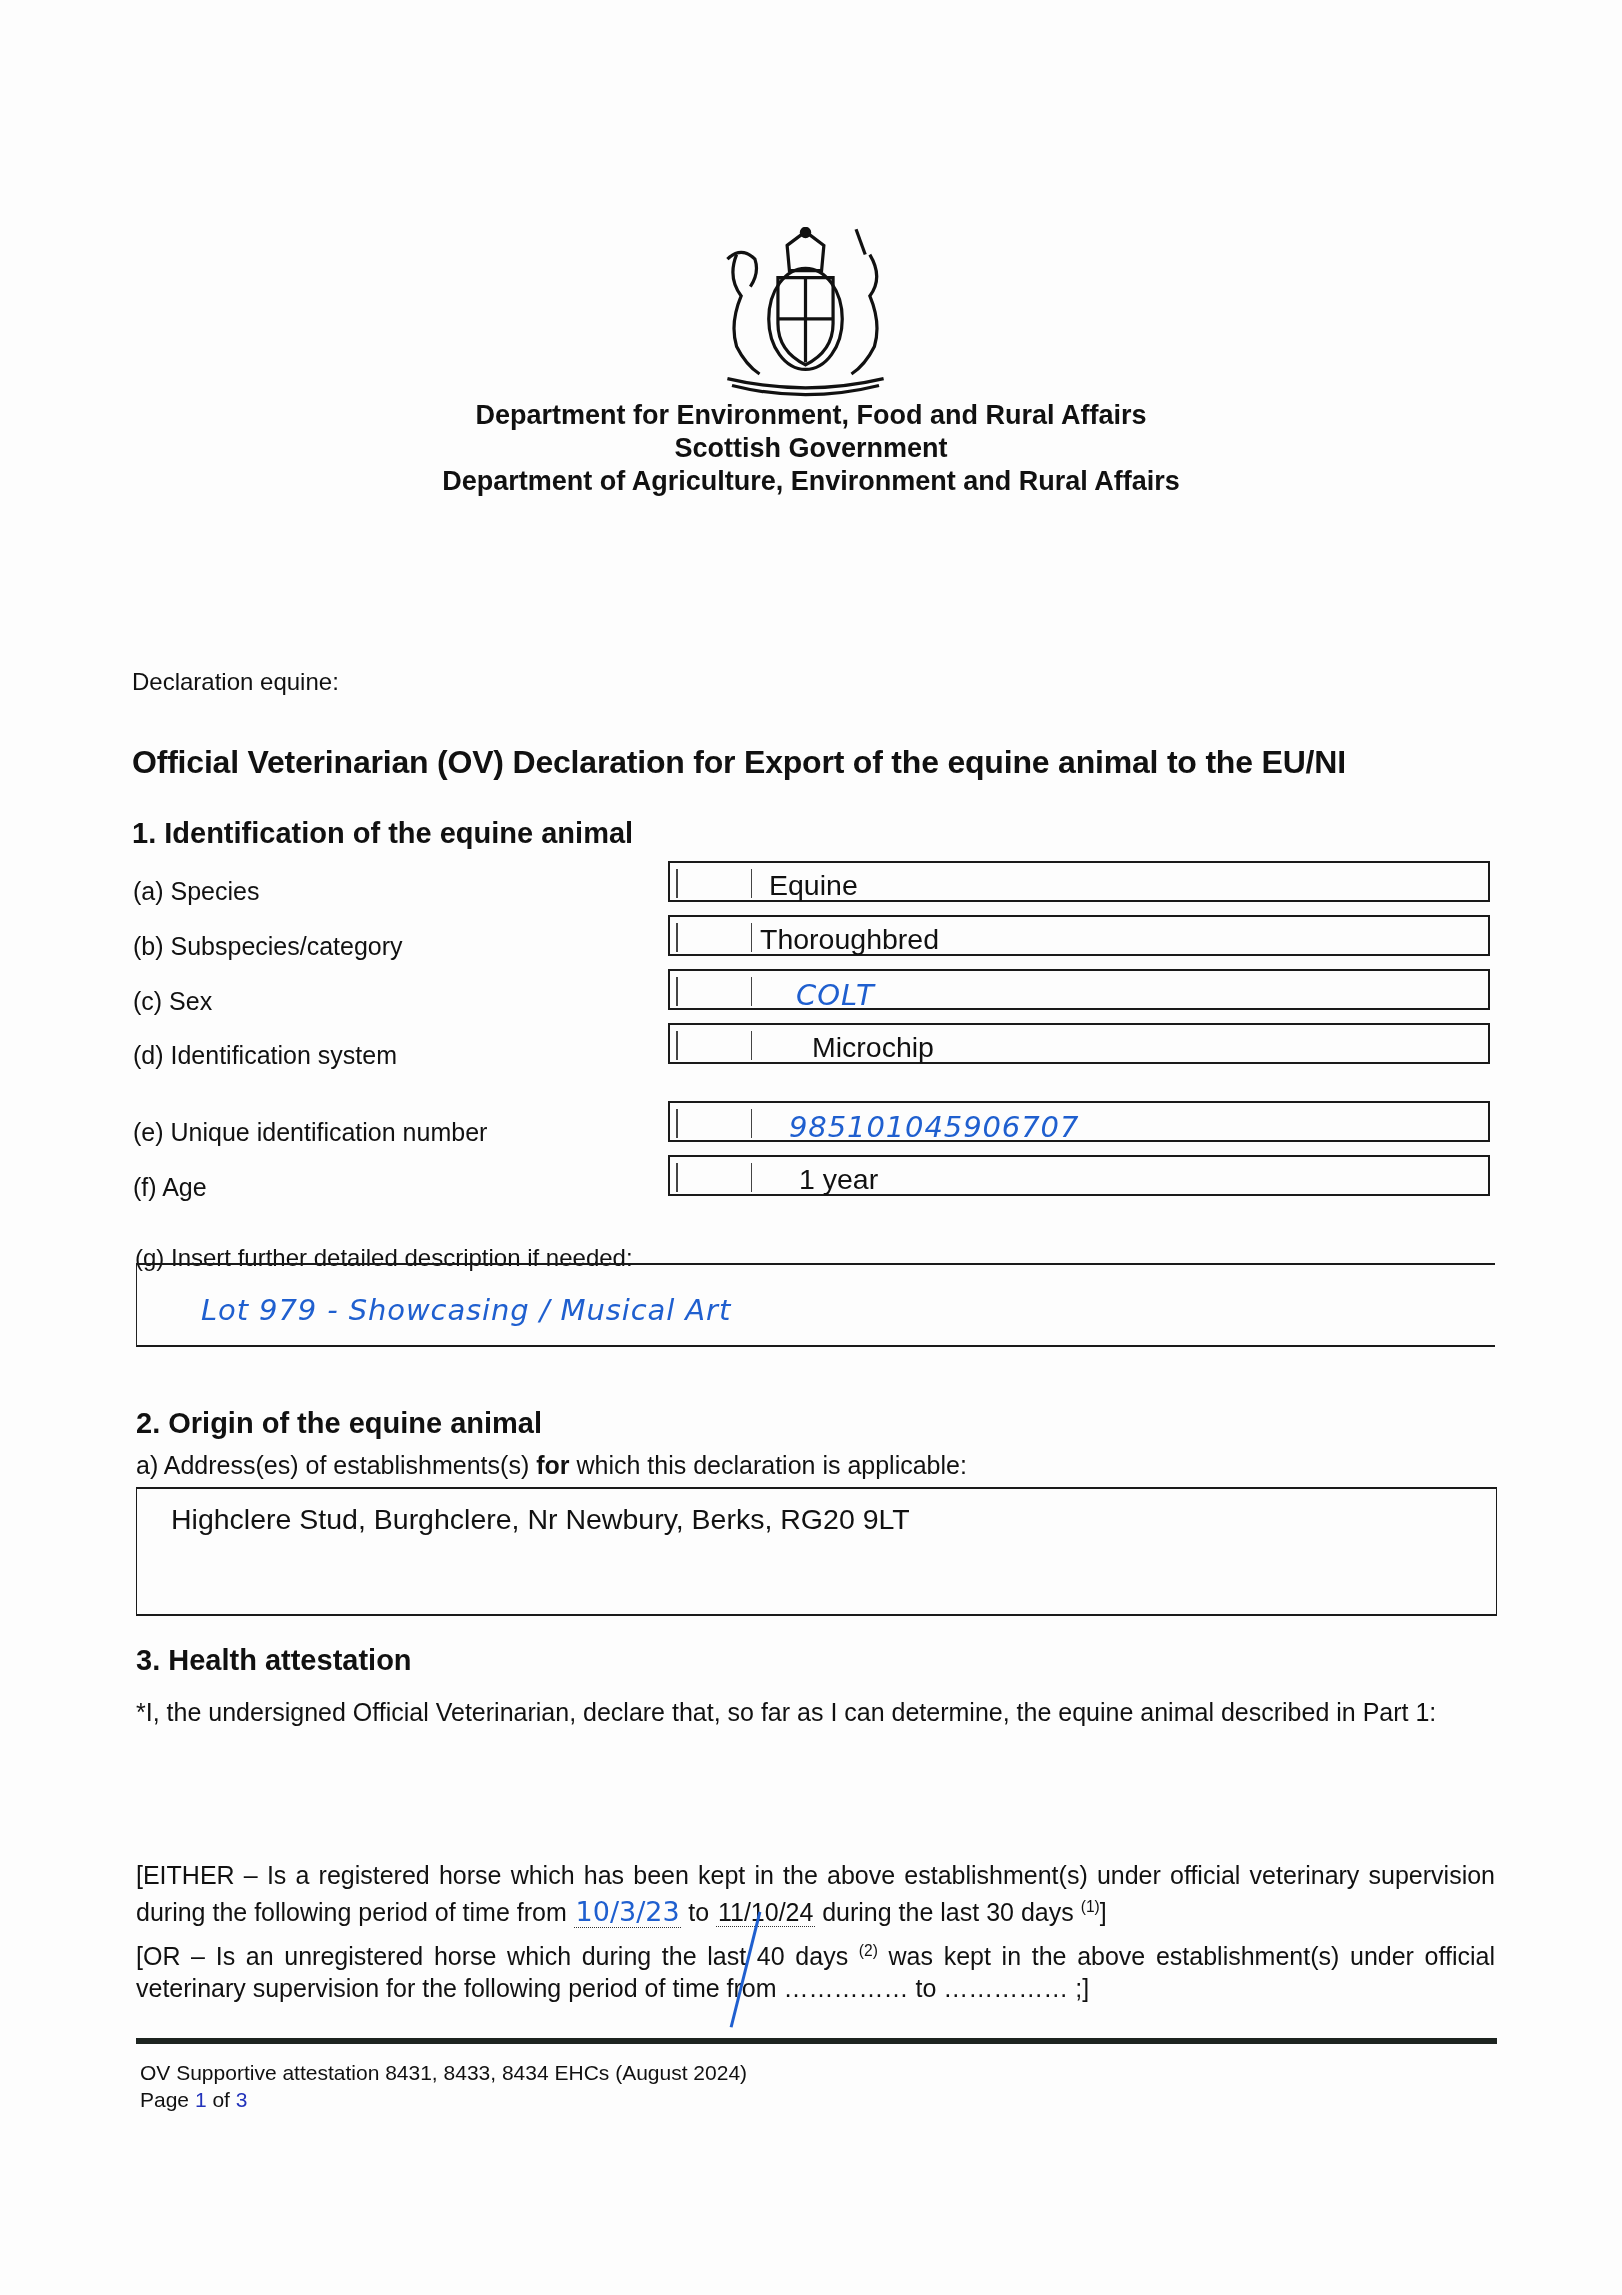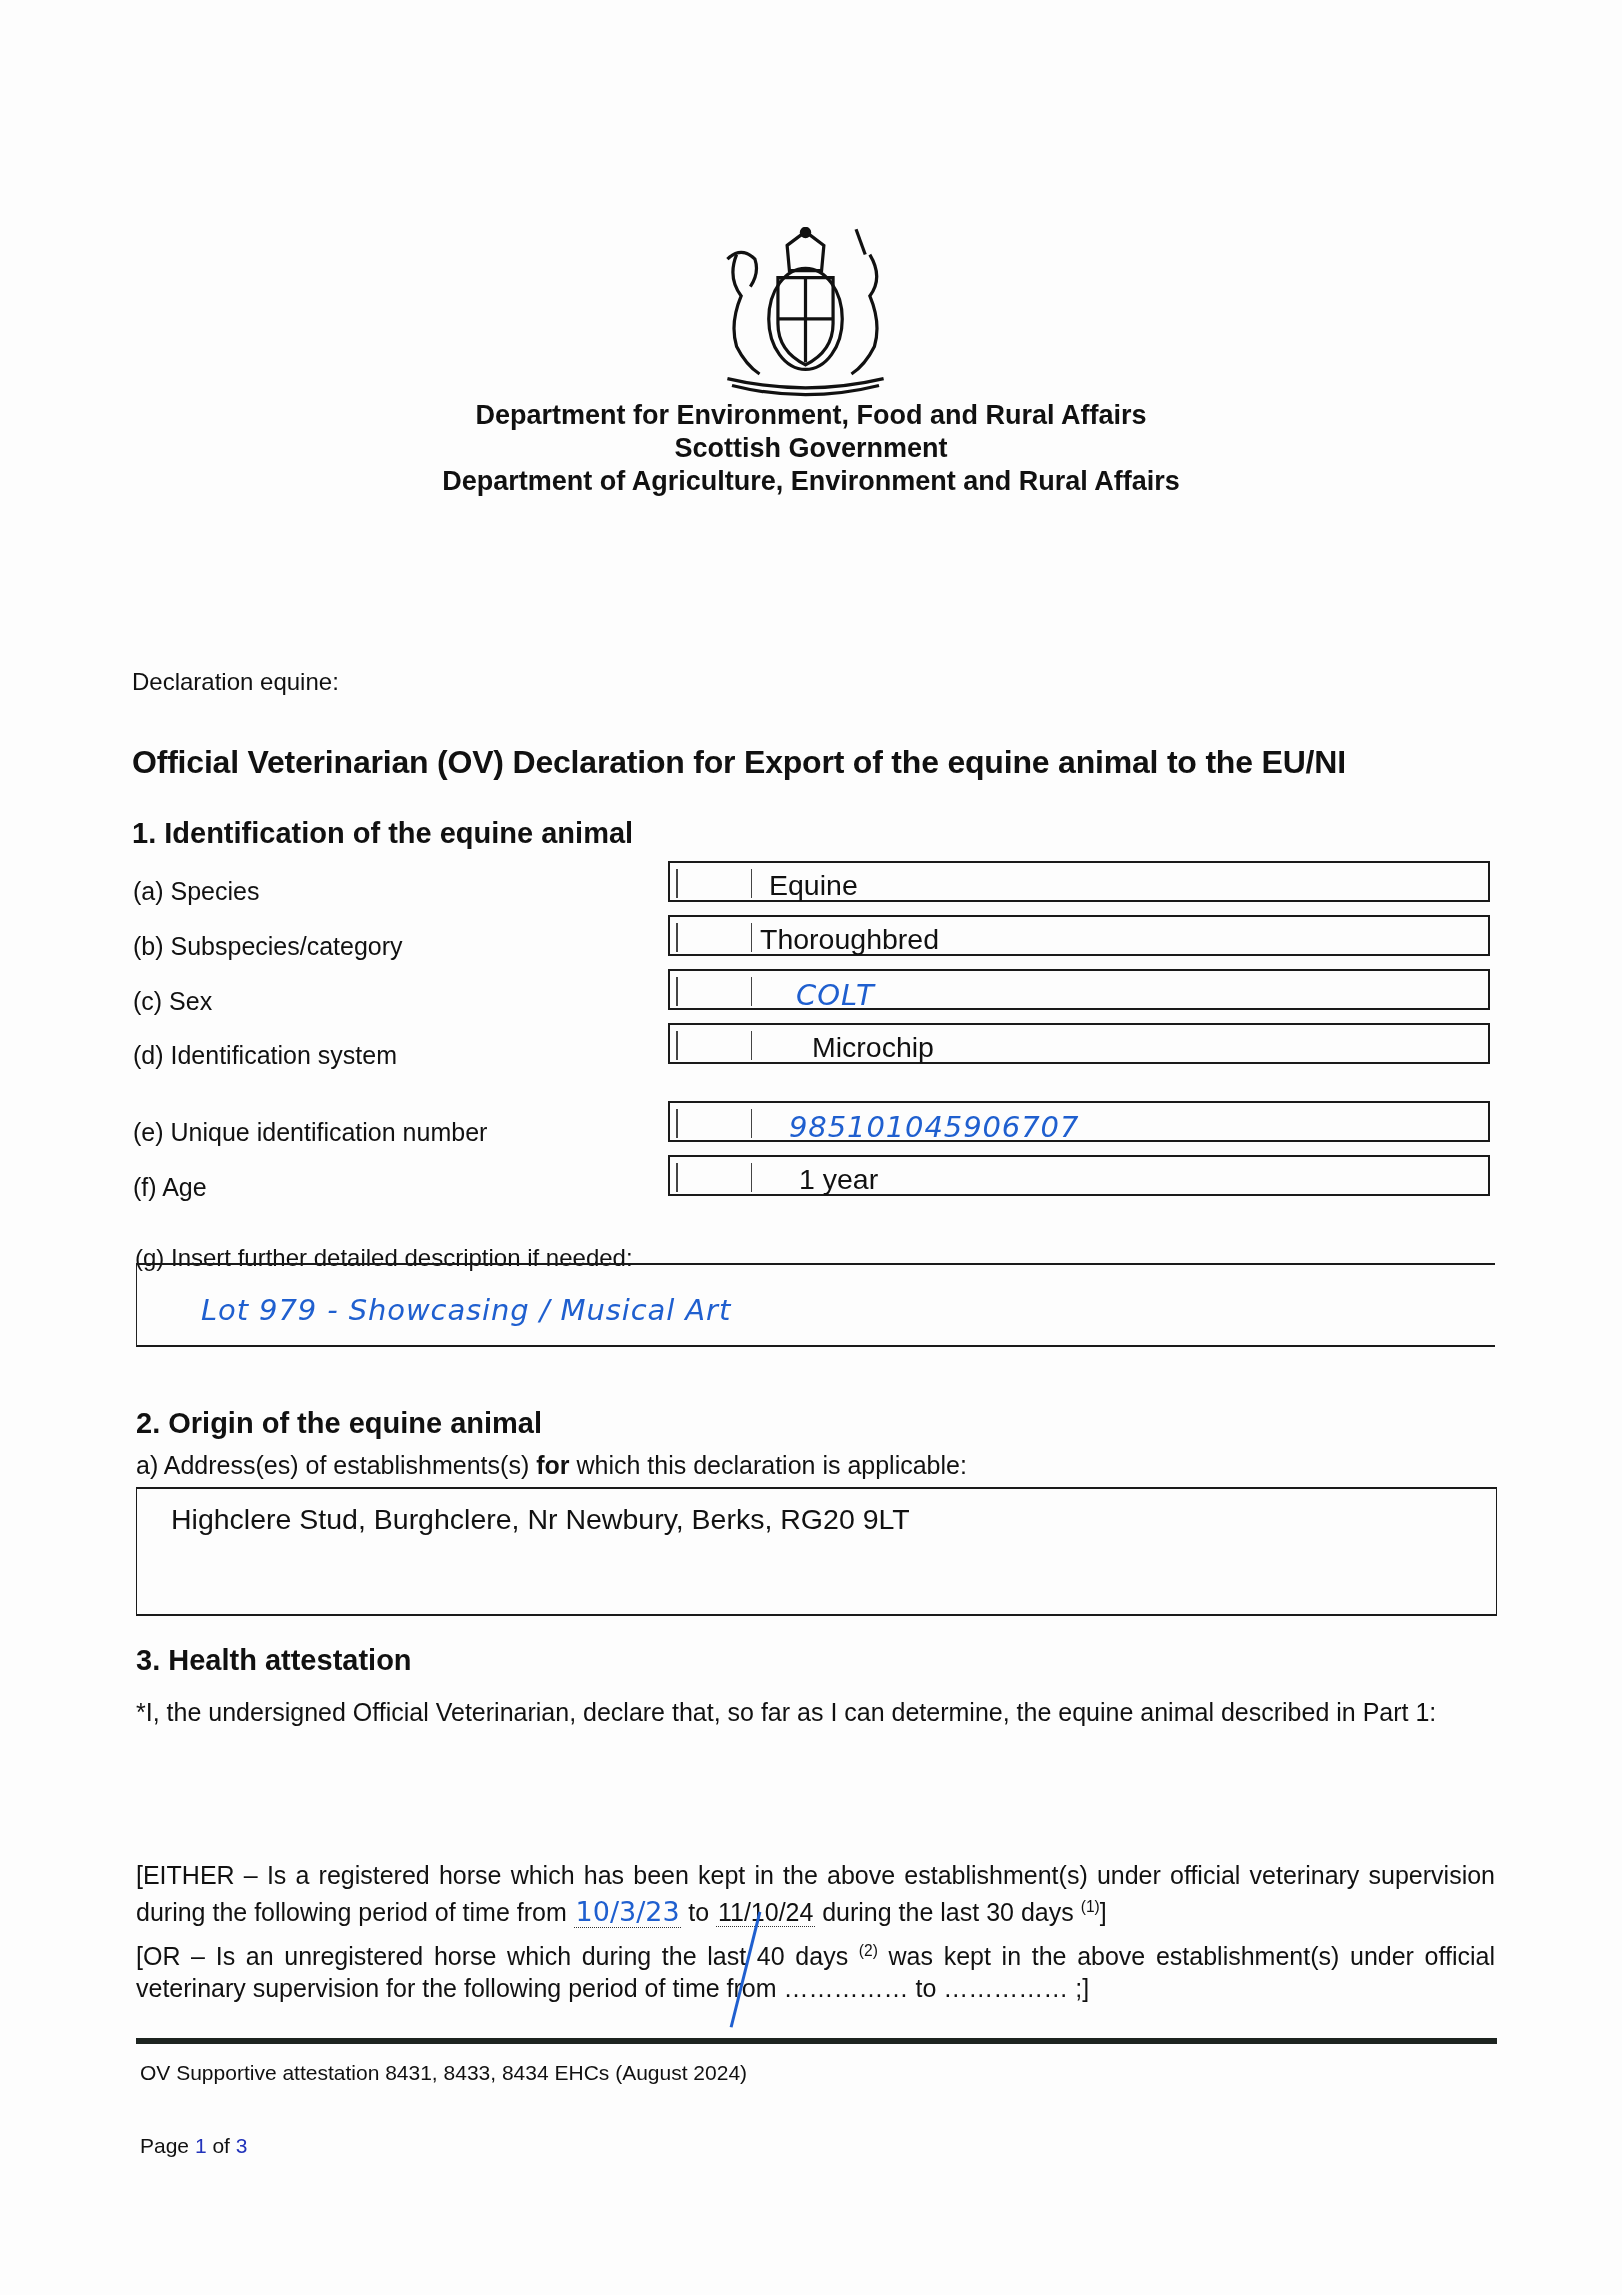--- a/index.html
+++ b/index.html
@@ -145,16 +145,16 @@
   <span>[EITHER – Is a registered horse which has been kept in the above establishment(s) under official veterinary supervision during the following period of time from </span><span class="dotted fill">10/3/23</span><span> to </span><span class="dotted">11/10/24</span><span> during the last 30 days </span><sup>(1)</sup><span>]</span>
 </div>
 
 <div class="abs para" style="top:1935px;">
   <span>[OR – Is an unregistered horse which during the last 40 days </span><sup>(2)</sup><span> was kept in the above establishment(s) under official veterinary supervision for the following period of time from …………… to …………… ;]</span>
 </div>
 <div class="abs strike"></div>
 
 <div class="abs rule"></div>
 <div class="abs footer" style="top:2061px;">OV Supportive attestation 8431, 8433, 8434 EHCs (August 2024)</div>
-<div class="abs footer" style="top:2088px;margin-top:46px;">
+<div class="abs footer" style="top:2088px;">
   <span>Page </span><span class="pg-num">1</span><span> of </span><span class="pg-num">3</span>
 </div>
 
 
 </body></html>

